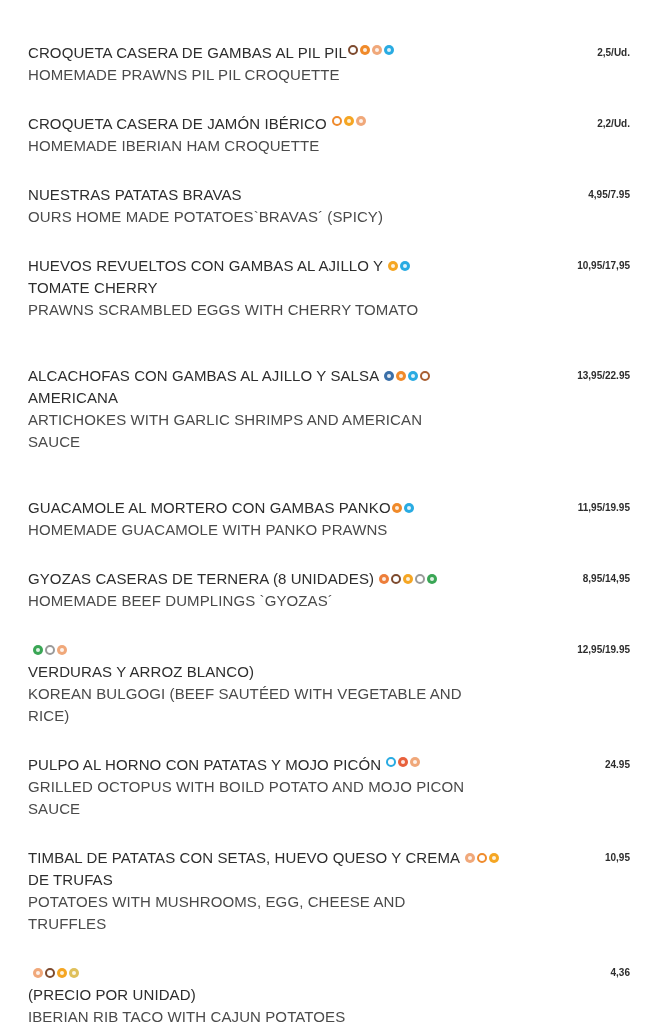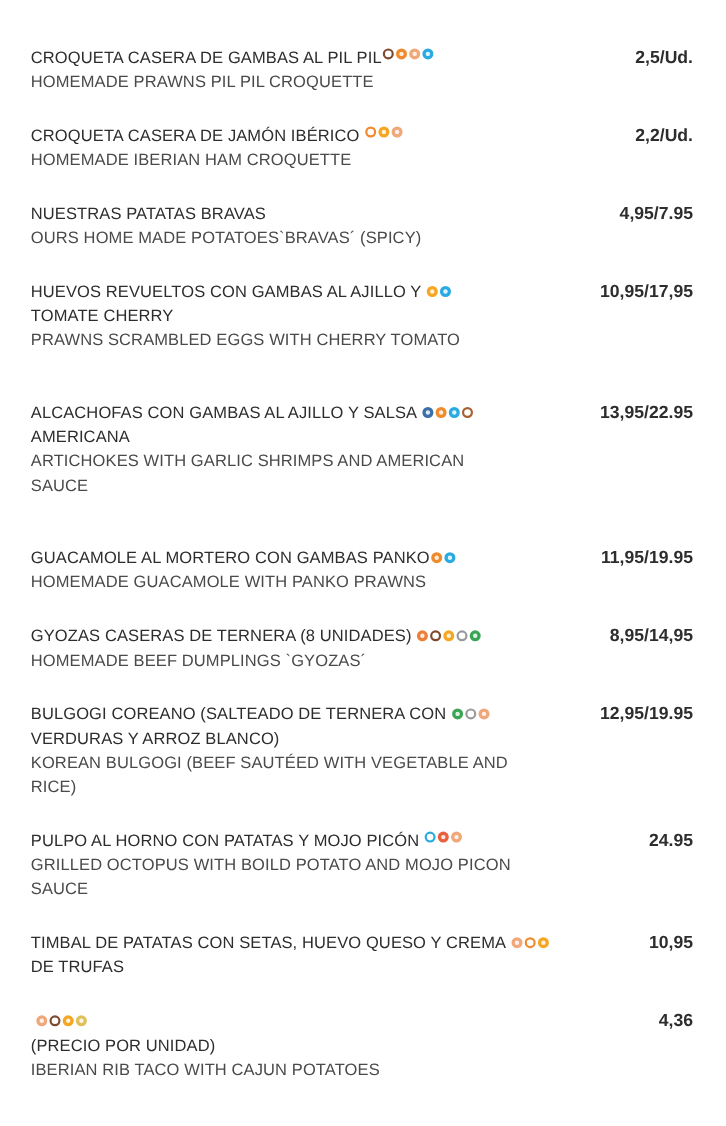--- a/index.html
+++ b/index.html
@@ -39,21 +39,21 @@
     letter-spacing: 0.1px;
   }
   .item-desc {
     font-size: 15px;
     line-height: 22px;
     color: #4a4a4a;
     letter-spacing: 0.1px;
   }
   .item-price {
     font-weight: bold;
-    font-size: 16px;
+    font-size: 10px;
     line-height: 22px;
     white-space: nowrap;
     text-align: right;
     color: #2d2d2d;
   }
   .allergen-row {
     display: inline-flex;
     gap: 2px;
     vertical-align: 3px;
     margin-left: 5px;
@@ -180,21 +180,21 @@
             <span class="allergen" style="background: rgb(58, 166, 85);">
               <span class="glyph" style="background: rgba(255, 255, 255, 0.85);"></span>
             </span>
           </span></div>
         <div class="item-desc"><span>HOMEMADE BEEF DUMPLINGS `GYOZAS´</span></div>
       </div>
       <div class="item-price">8,95/14,95</div>
     </div>
     <div class="menu-item">
       <div class="item-main">
-        <div class="item-title"><span>BULGOGI COREANO (SALTEADO DE TERNERA CON</span><span class="allergen-row">
+        <div class="item-title"><span class="allergen-row">
             <span class="allergen" style="background: rgb(58, 166, 85);">
               <span class="glyph" style="background: rgba(255, 255, 255, 0.85);"></span>
             </span>
             <span class="allergen" style="border: 2px solid rgb(154, 154, 154); background: rgb(255, 255, 255);"></span>
             <span class="allergen" style="background: rgb(240, 168, 122);">
               <span class="glyph" style="background: rgba(255, 255, 255, 0.85);"></span>
             </span>
           </span><br><span>VERDURAS Y ARROZ BLANCO)</span></div>
         <div class="item-desc"><span>KOREAN BULGOGI (BEEF SAUTÉED WITH VEGETABLE AND</span><br><span>RICE)</span></div>
       </div>
@@ -219,20 +219,21 @@
       <div class="item-main">
         <div class="item-title"><span>TIMBAL DE PATATAS CON SETAS, HUEVO QUESO Y CREMA</span><span class="allergen-row">
             <span class="allergen" style="background: rgb(240, 168, 122);">
               <span class="glyph" style="background: rgba(255, 255, 255, 0.85);"></span>
             </span>
             <span class="allergen" style="border: 2px solid rgb(239, 139, 45); background: rgb(255, 255, 255);"></span>
             <span class="allergen" style="background: rgb(245, 166, 35);">
               <span class="glyph" style="background: rgba(255, 255, 255, 0.85);"></span>
             </span>
           </span><br><span>DE TRUFAS</span></div>
+        <div class="item-desc"><span>POTATOES WITH MUSHROOMS, EGG, CHEESE AND</span><br><span>TRUFFLES</span></div>
       </div>
       <div class="item-price">10,95</div>
     </div>
     <div class="menu-item">
       <div class="item-main">
         <div class="item-title"><span class="allergen-row">
             <span class="allergen" style="background: rgb(240, 168, 122);">
               <span class="glyph" style="background: rgba(255, 255, 255, 0.85);"></span>
             </span>
             <span class="allergen" style="border: 2px solid rgb(125, 74, 46); background: rgb(255, 255, 255);"></span>

